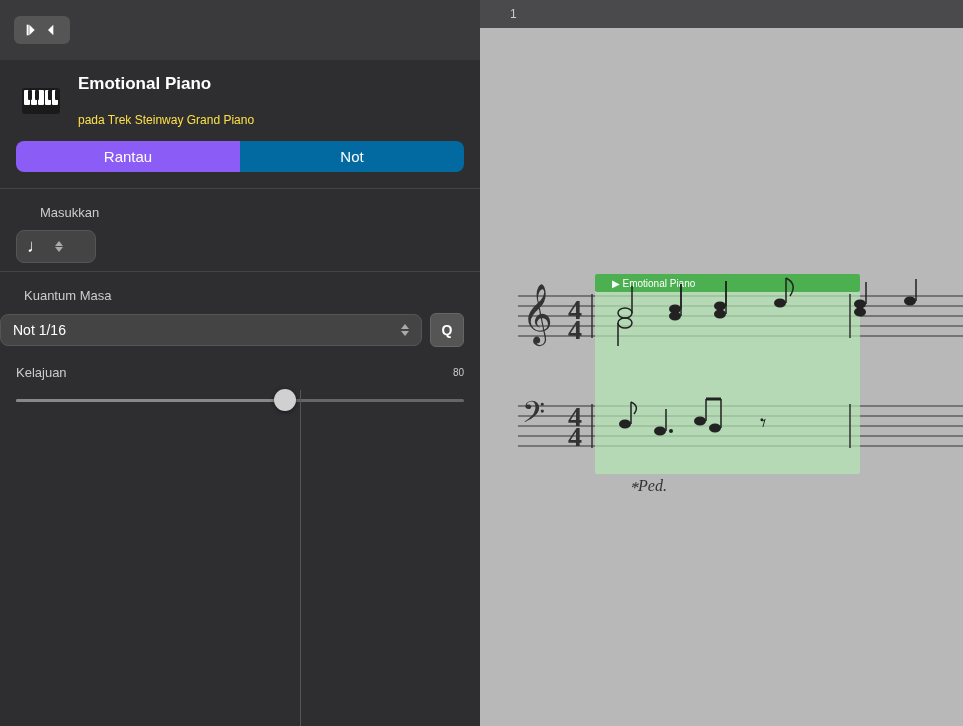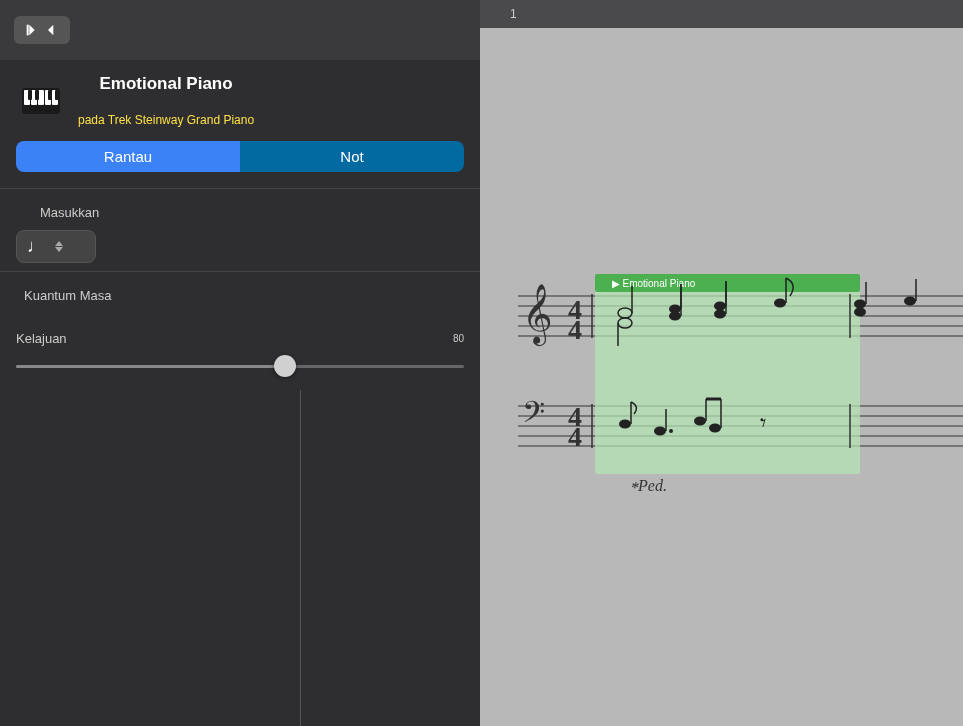--- a/index.html
+++ b/index.html
@@ -69,21 +69,20 @@
 
     .instrument-icon svg {
       width: 46px;
       height: 46px;
     }
 
     .instrument-info {
       display: flex;
       flex-direction: column;
       gap: 19px;
-      align-items: center;
     }
 
     .instrument-name {
       font-size: 17px;
       font-weight: 600;
       color: #fff;
     }
 
     .instrument-track {
       font-size: 12px;
@@ -102,21 +101,21 @@
       padding: 7px 0;
       font-size: 15px;
       font-weight: 500;
       border: none;
       cursor: pointer;
       border-radius: 0;
     }
 
     .toggle-btn.left {
       border-radius: 8px 0 0 8px;
-      background: #3b82f6;
+      background: #8b5cf6;
       color: #fff;
     }
 
     .toggle-btn.right {
       border-radius: 0 8px 8px 0;
       background: #0369a1;
       color: #fff;
     }
 
     
@@ -436,20 +435,30 @@
           <div class="stepper-arrow stepper-down"></div>
         </div>
       </div>
     </div>
   </div>
 
   <div class="divider"></div>
 
   <div class="kuantum-section">
     <div class="section-label">Kuantum Masa</div>
+    <div class="kuantum-row">
+      <div class="kuantum-dropdown">
+        <span>Not 1/16</span>
+        <div class="stepper-block">
+          <div class="stepper-arrow stepper-up"></div>
+          <div class="stepper-arrow stepper-down"></div>
+        </div>
+      </div>
+      <button class="q-btn">Q</button>
+    </div>
   </div>
 
   <div class="velocity-section">
     <div class="velocity-header">
       <span class="velocity-label">Kelajuan</span>
       <span class="velocity-value">80</span>
     </div>
     <div class="slider-container">
       <div class="slider-track">
         <div class="slider-fill" style="width: 60%;"></div>

